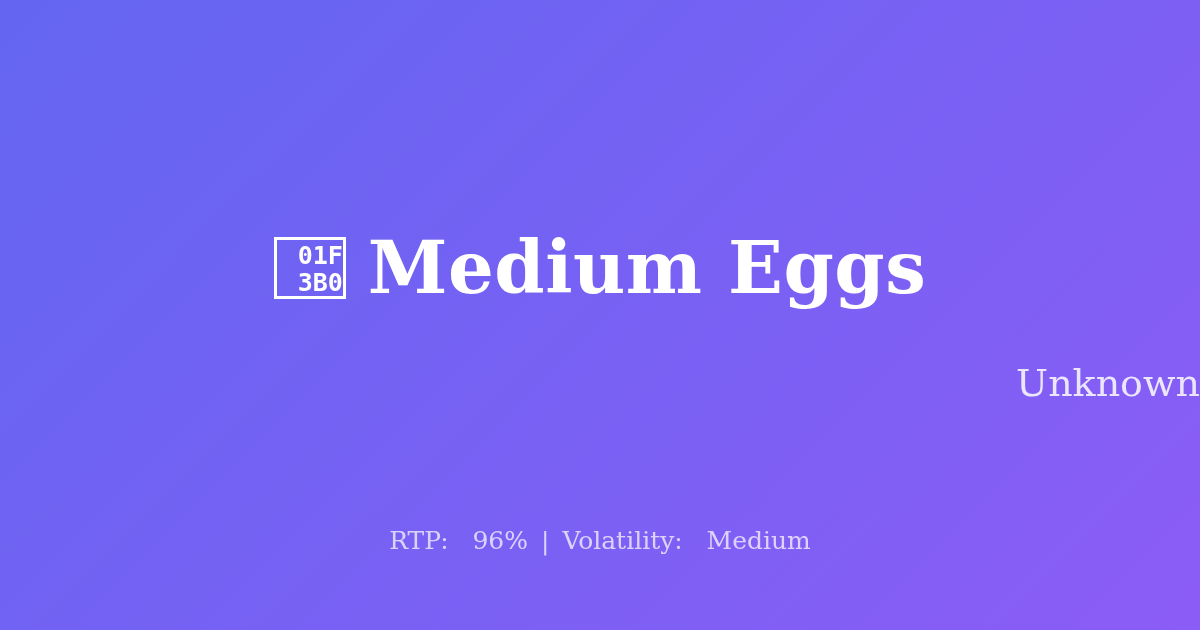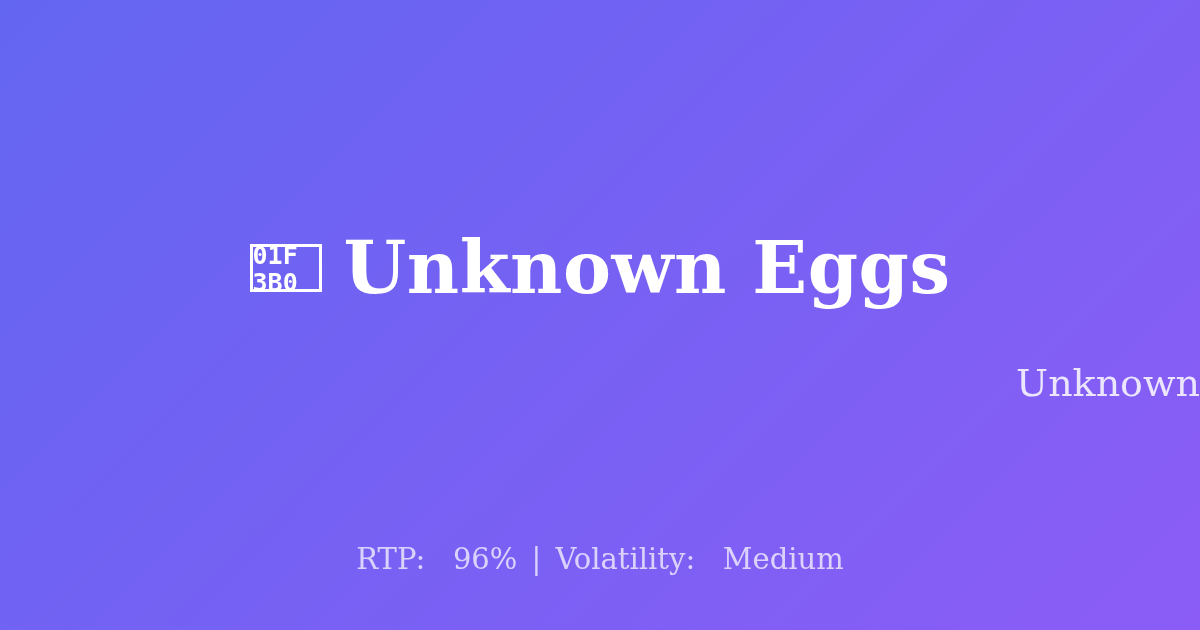--- a/index.html
+++ b/index.html
@@ -40,24 +40,24 @@
     justify-content: center;
     gap: 22px;
     white-space: nowrap;
   }
 
   
   .tofu-glyph {
     box-sizing: border-box;
     display: flex;
     flex-direction: column;
-    align-items: flex-start;
+    align-items: flex-end;
     justify-content: center;
     width: 72px;
-    height: 48px;
+    height: 62px;
     border: 3px solid #ffffff;
     line-height: 1;
     padding: 2px 0 0 0;
     flex: 0 0 auto;
   }
   .tofu-glyph .cp-row {
     font-family: "DejaVu Sans Mono", "Liberation Mono", monospace;
     font-size: 25px;
     font-weight: 700;
     letter-spacing: 0px;
@@ -92,43 +92,43 @@
 
   
   .stats-line {
     position: absolute;
     left: 0;
     right: 0;
     top: 526px;
     text-align: center;
     font-family: "DejaVu Serif", "Liberation Serif", serif;
     font-weight: 400;
-    font-size: 29px;
+    font-size: 25px;
     line-height: 1.2;
     color: rgba(255, 255, 255, 0.72);
-    margin: 16px;
+    margin: 0;
     white-space: nowrap;
   }
   .stats-line .stat-sep {
     padding: 0 5px;
   }
 </style>
 </head>
 <body>
 
 <div class="og-card">
 
   <div class="title-row">
 
     <span class="tofu-glyph">
       <span class="cp-row">01F</span>
       <span class="cp-row">3B0</span>
     </span>
 
-    <h1 class="game-title">Unknown Eggs</h1>
+    <h1 class="game-title">Medium Eggs</h1>
 
   </div>
 
   <p class="provider">Unknown</p>
 
   <p class="stats-line">
     <span>RTP:</span>
     <span>&nbsp;</span>
     <span>96%</span>
     <span class="stat-sep">|</span>

